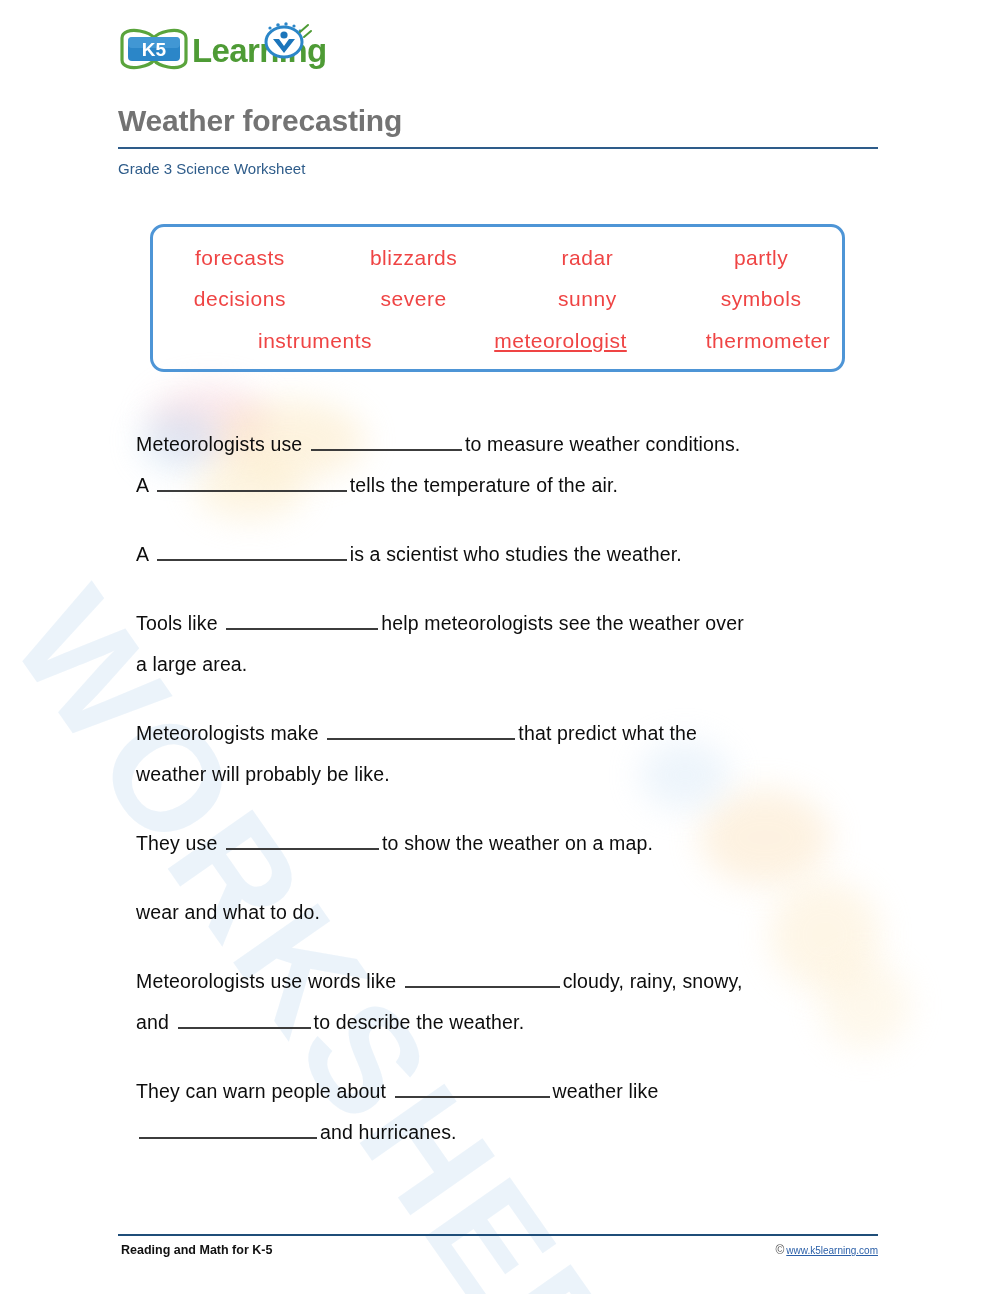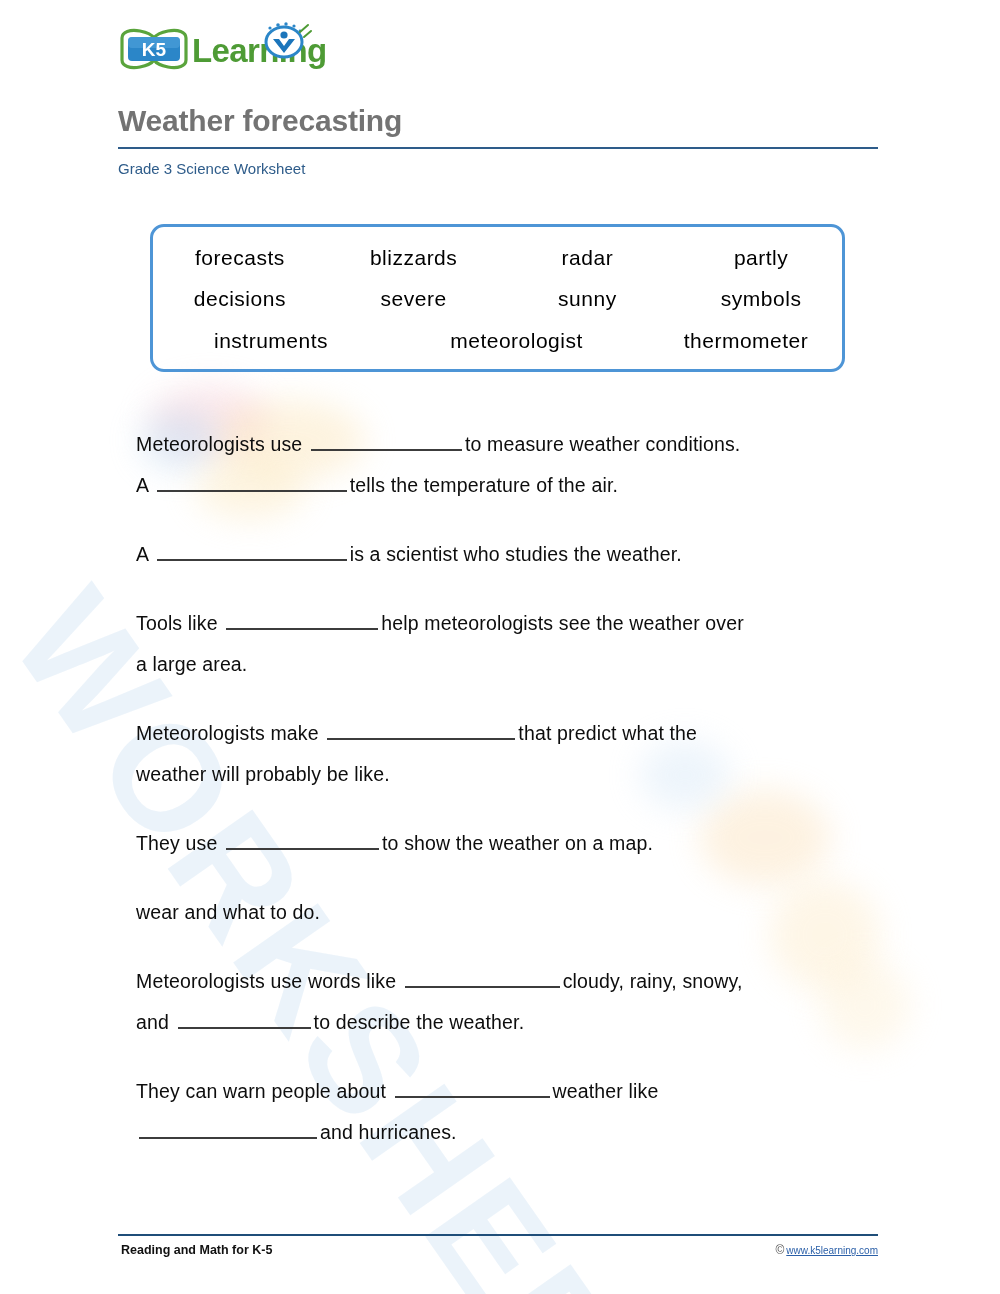--- a/index.html
+++ b/index.html
@@ -118,30 +118,30 @@
     width: 695px;
     height: 42px;
     display: flex;
     align-items: center;
   }
   #wb-row-0 { top: 10px; }
   #wb-row-1 { top: 51px; }
   #wb-row-2 { top: 93px; }
   .wb-word {
     font-size: 21px;
-    color: #000000;
+    color: #ef4444;
     letter-spacing: .5px;
     text-align: center;
     white-space: nowrap;
   }
   
   .wb-row.cols4 .wb-word { flex: 1 1 0; }
   
-  .wb-row.cols3 .wb-word:nth-child(1) { flex: 0 0 236px; }
-  .wb-row.cols3 .wb-word:nth-child(2) { flex: 0 0 255px; }
+  .wb-row.cols3 .wb-word:nth-child(1) { flex: 0 0 236px; padding-left: 44px; }
+  .wb-row.cols3 .wb-word:nth-child(2) { flex: 0 0 255px; text-decoration: underline; }
   .wb-row.cols3 .wb-word:nth-child(3) { flex: 1 1 0; }
 
   
   #questions {
     position: absolute;
     left: 136px;
     top: 424px;
     width: 760px;
   }
   .q-block {

